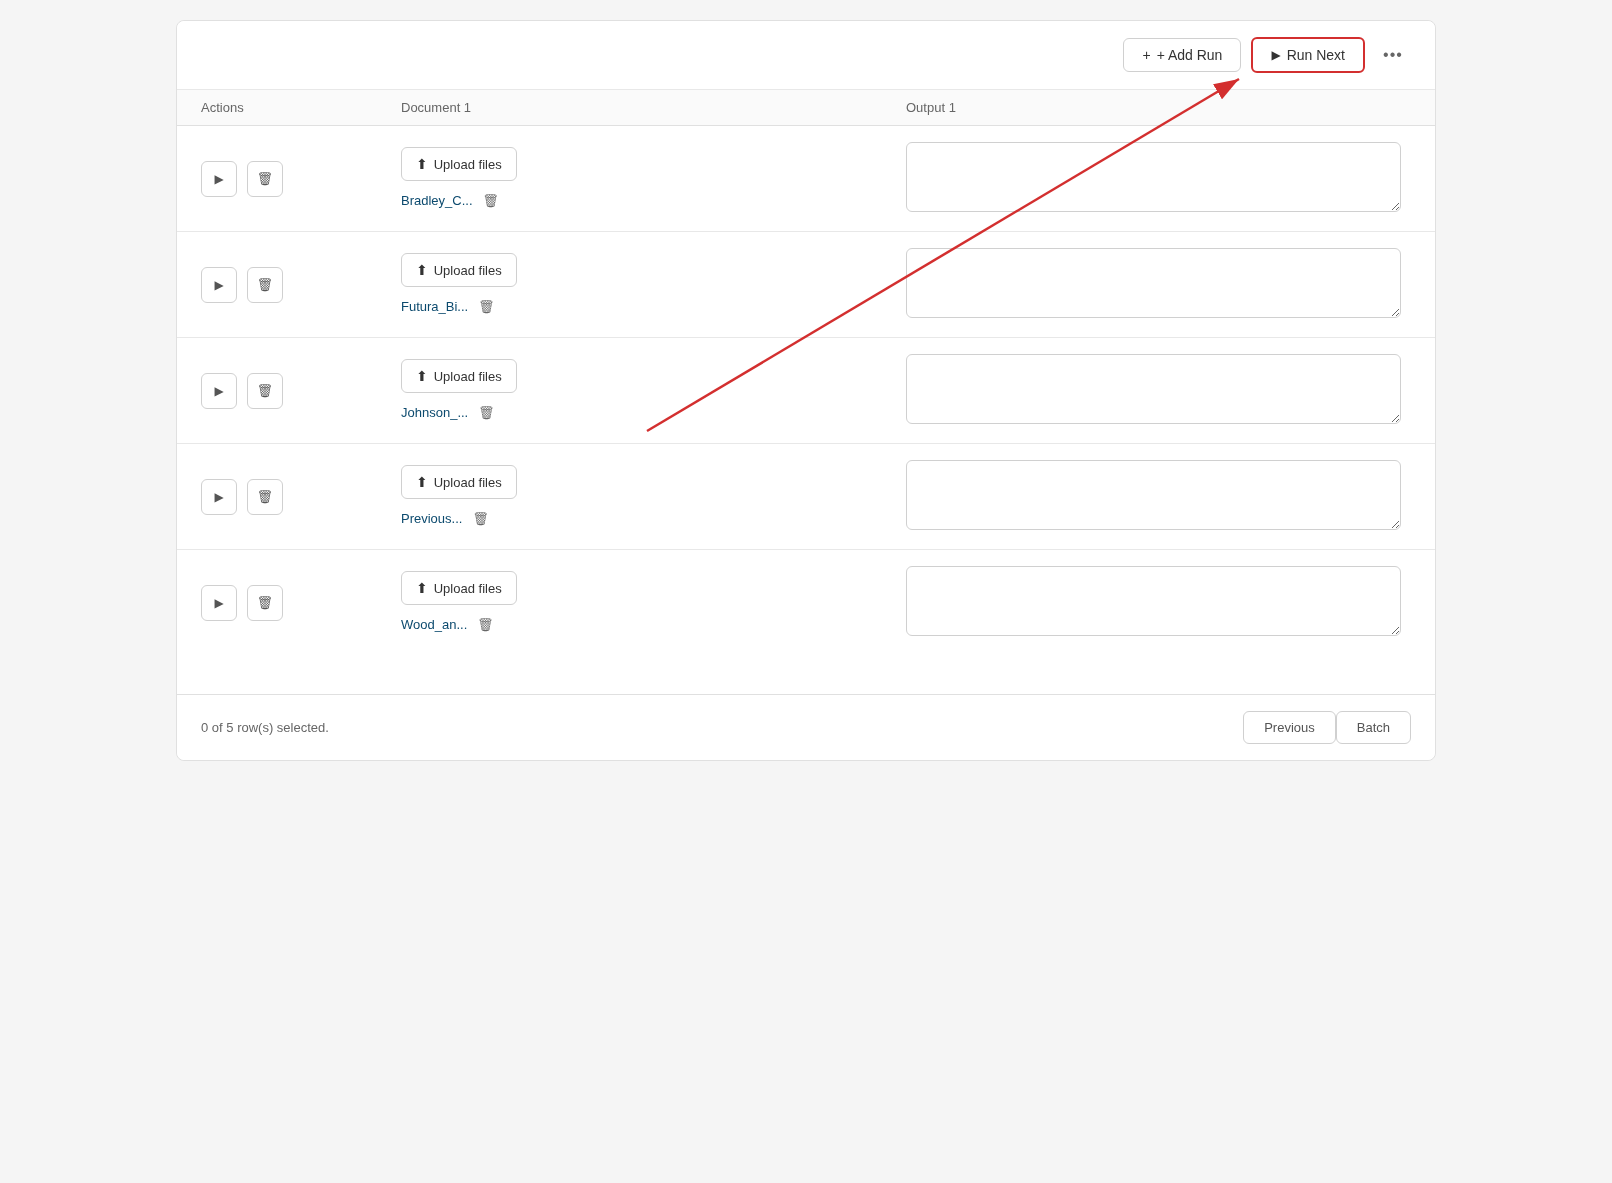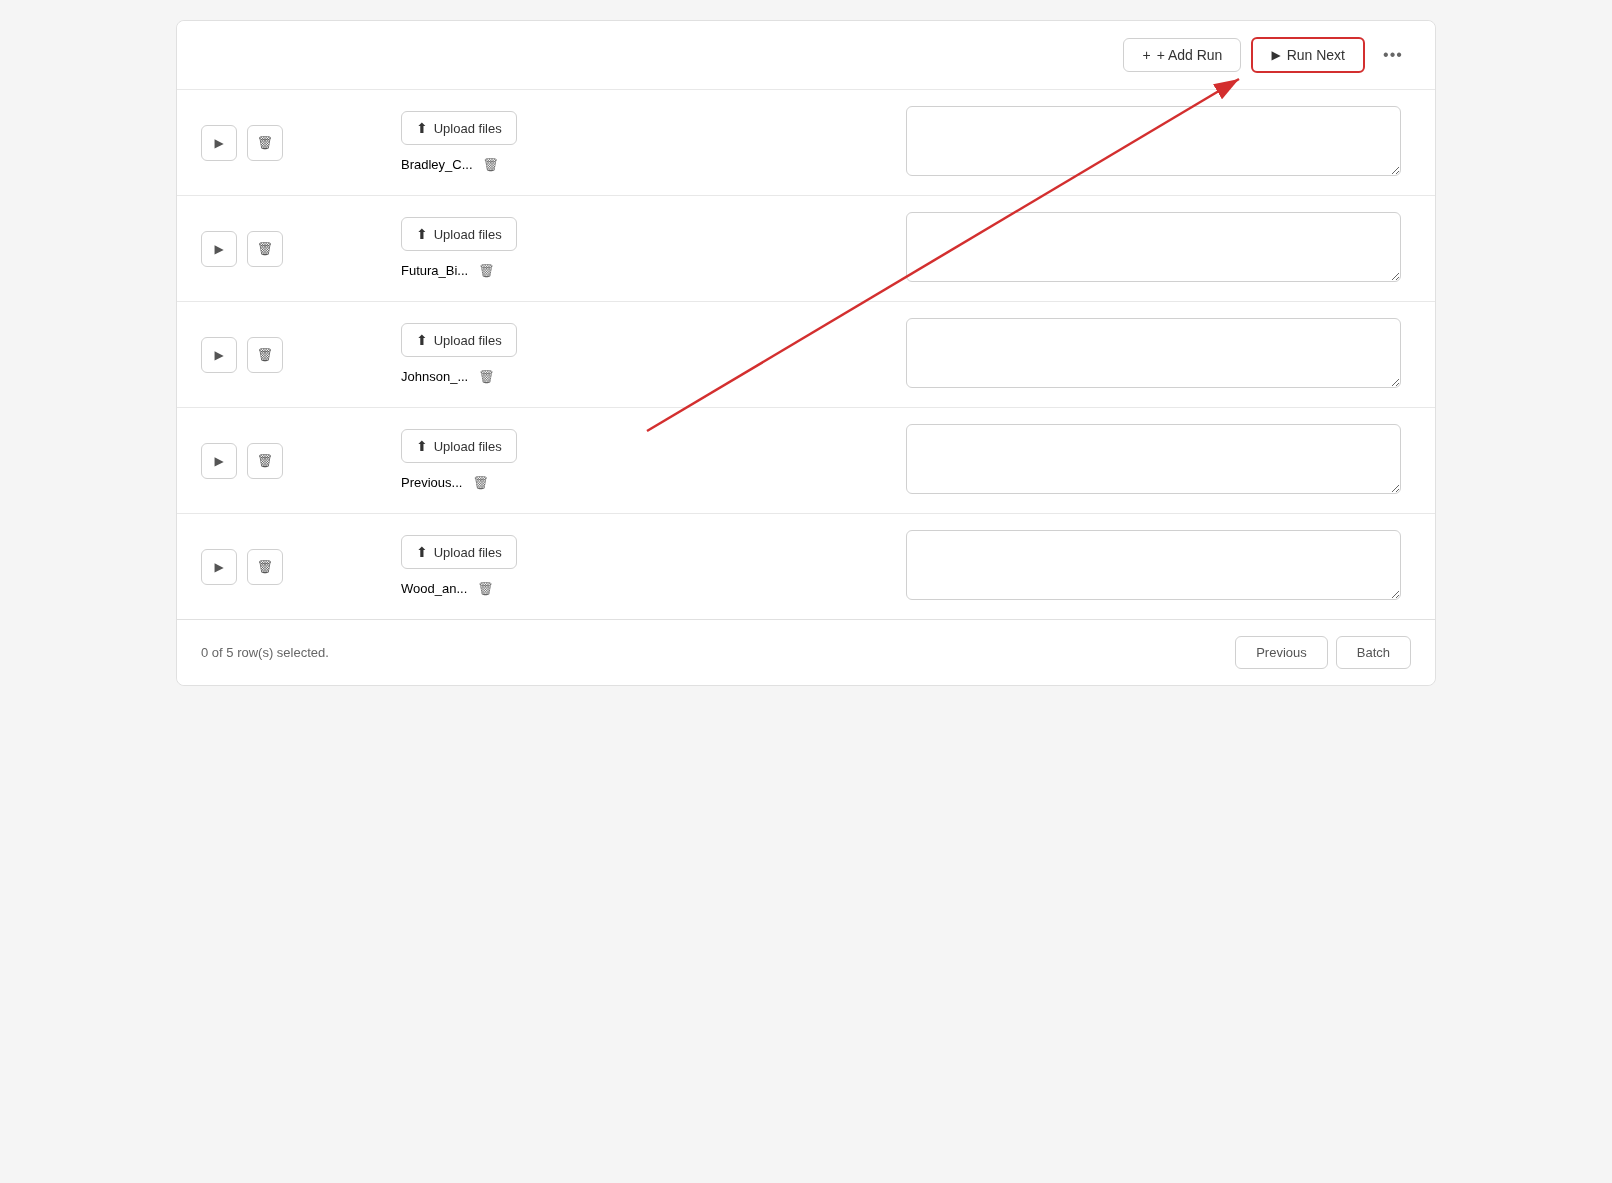--- a/index.html
+++ b/index.html
@@ -138,21 +138,21 @@
       width: fit-content;
     }
 
     .file-info {
       display: flex;
       align-items: center;
       gap: 8px;
     }
 
     .file-name {
-      color: #000000;
+      color: #0c4a6e;
       font-size: 13px;
     }
 
     .btn-delete-file {
       background: transparent;
       border: none;
       cursor: pointer;
       color: #666;
       display: flex;
       align-items: center;
@@ -178,30 +178,30 @@
     }
 
     .table-footer {
       display: flex;
       justify-content: space-between;
       align-items: center;
       padding: 16px 24px;
       border-top: 1px solid #e0e0e0;
       background: #fff;
       border-radius: 0 0 8px 8px;
+      margin-top: 39px;
     }
 
     .row-count {
       font-size: 13px;
       color: #666;
     }
 
     .pagination {
       display: flex;
-      gap: 8px;
     }
 
     .btn-pagination {
       padding: 8px 20px;
       border: 1px solid #d0d0d0;
       border-radius: 6px;
       background: #fff;
       cursor: pointer;
       font-size: 13px;
       color: #555;
@@ -239,20 +239,25 @@
     </button>
     <button class="btn-run-batch">
       <span class="run-play-icon">▶</span>
       <span>Run Next</span>
     </button>
     <button class="btn-more">
       <span class="dots-icon">•••</span>
     </button>
   </div>
 
+  <div class="table-header">
+    <div class="col-header">Actions</div>
+    <div class="col-header">Document 1</div>
+    <div class="col-header">Output 1</div>
+  </div>
 
   <div class="table-body" id="table-body">
   <div class="table-row">
       <div class="actions-cell">
         <button class="btn-action">
           <span class="play-icon">▶</span>
         </button>
         <button class="btn-action">
           <span class="trash-icon">🗑</span>
         </button>

